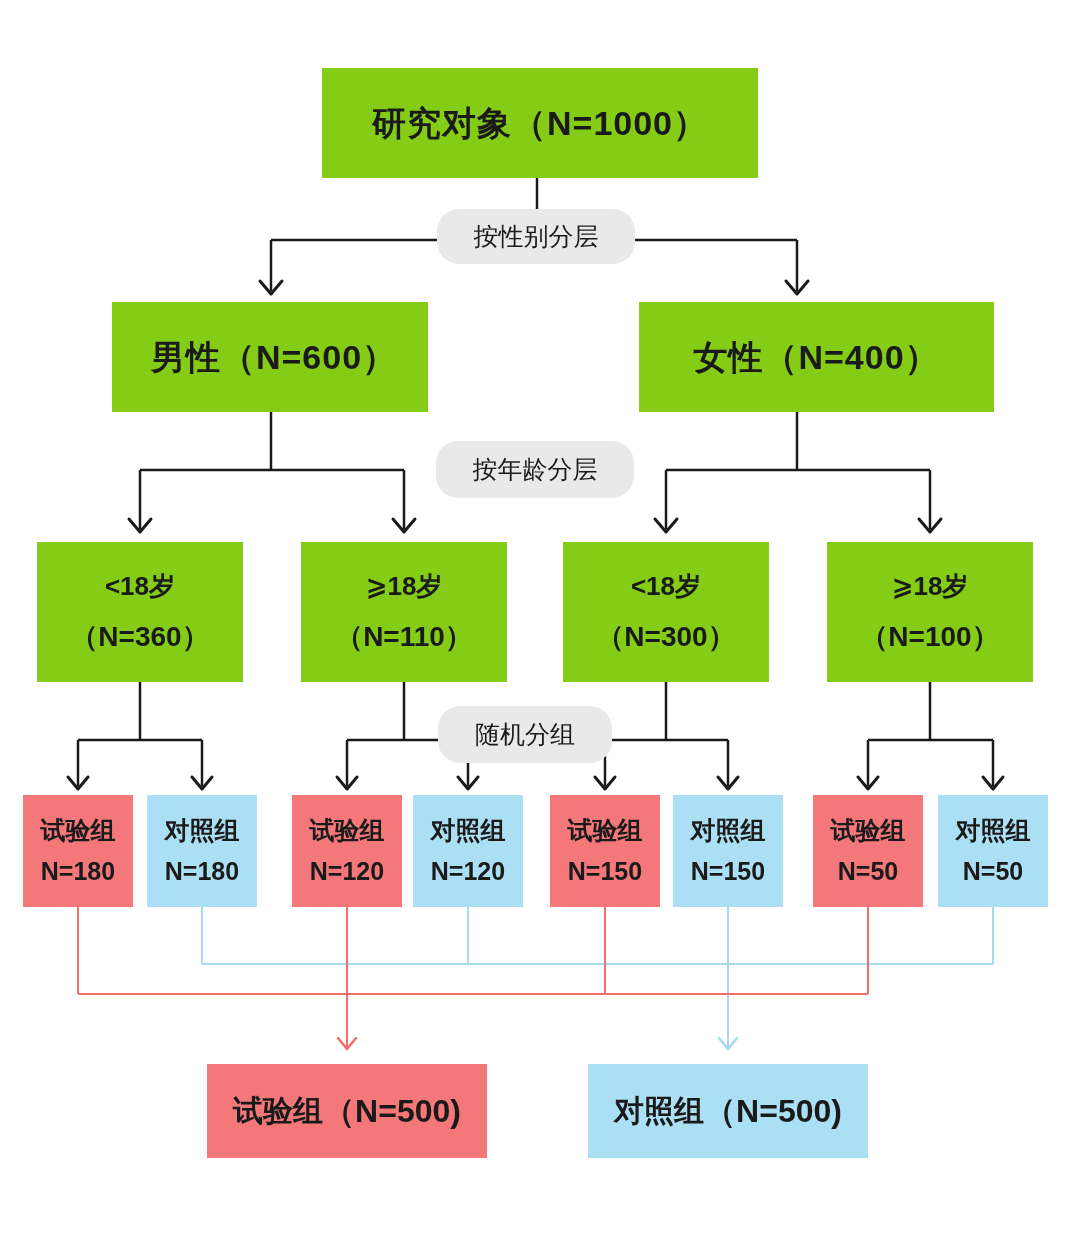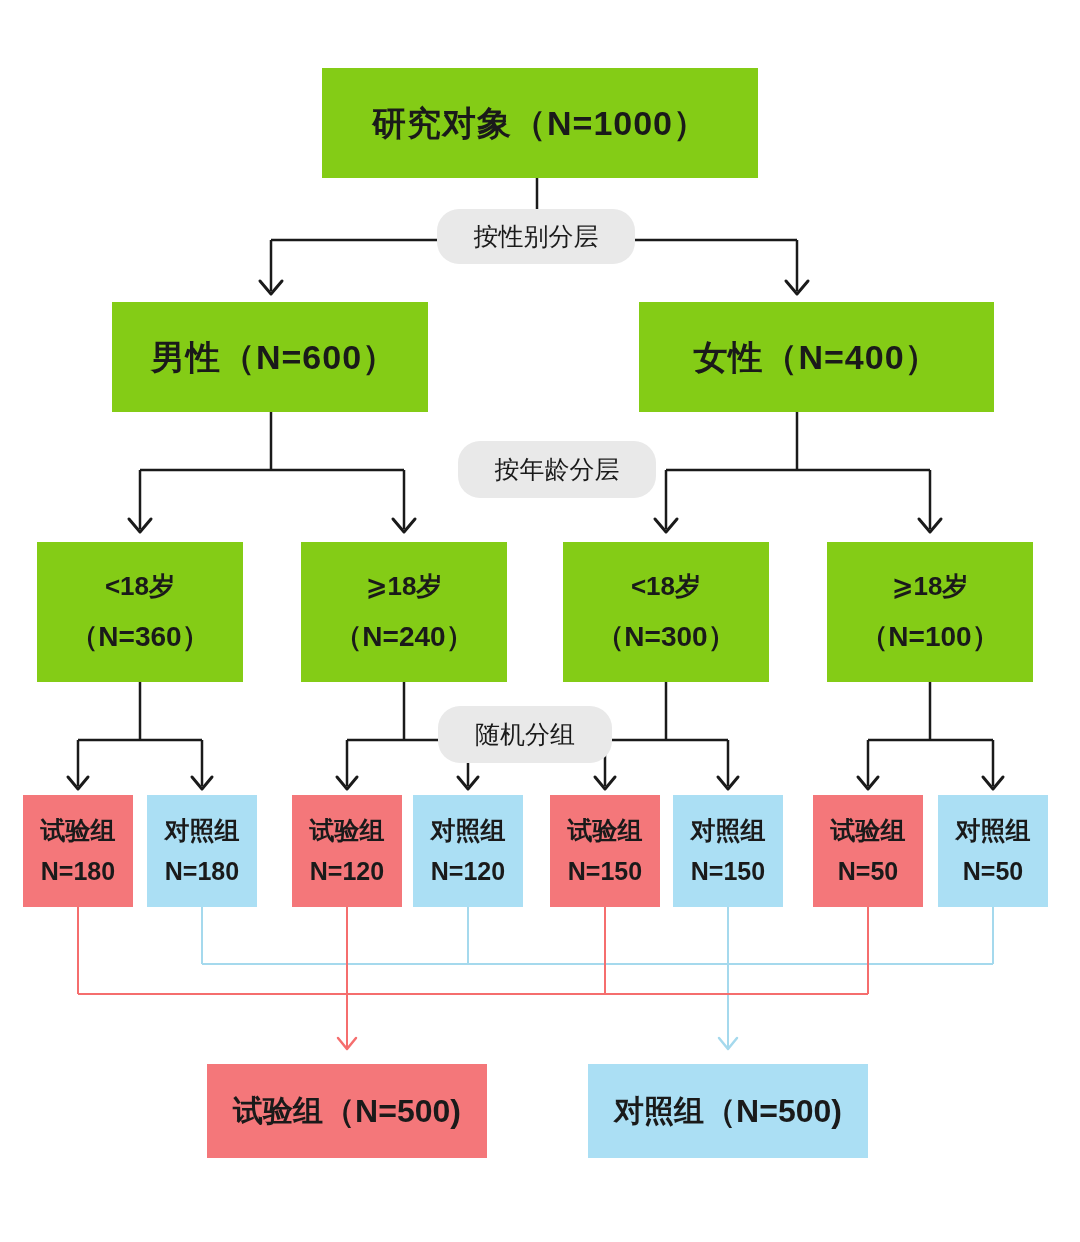--- a/index.html
+++ b/index.html
@@ -127,31 +127,31 @@
     <span>按性别分层</span>
   </div>
 
   <div class="node cream lvl1" style="left:112px;top:302px;width:316px;height:110px;padding-left:8px;">
     <span>男性（N=600）</span>
   </div>
   <div class="node cream lvl1" style="left:639px;top:302px;width:355px;height:110px;">
     <span>女性（N=400）</span>
   </div>
 
-  <div class="node gray stage" style="left:458px;top:441px;width:198px;height:57px;align-items:center;">
+  <div class="node gray stage" style="left:436px;top:441px;width:198px;height:57px;align-items:center;">
     <span>按年龄分层</span>
   </div>
 
   <div class="node cream age" style="left:37px;top:542px;width:206px;height:140px;">
     <div class="l1">&lt;18岁</div>
     <div class="l2">（N=360）</div>
   </div>
   <div class="node cream age" style="left:301px;top:542px;width:206px;height:140px;">
     <div class="l1">⩾18岁</div>
-    <div class="l2">（N=240）</div>
+    <div class="l2">（N=110）</div>
   </div>
   <div class="node cream age" style="left:563px;top:542px;width:206px;height:140px;">
     <div class="l1">&lt;18岁</div>
     <div class="l2">（N=300）</div>
   </div>
   <div class="node cream age" style="left:827px;top:542px;width:206px;height:140px;">
     <div class="l1">⩾18岁</div>
     <div class="l2">（N=100）</div>
   </div>
 

